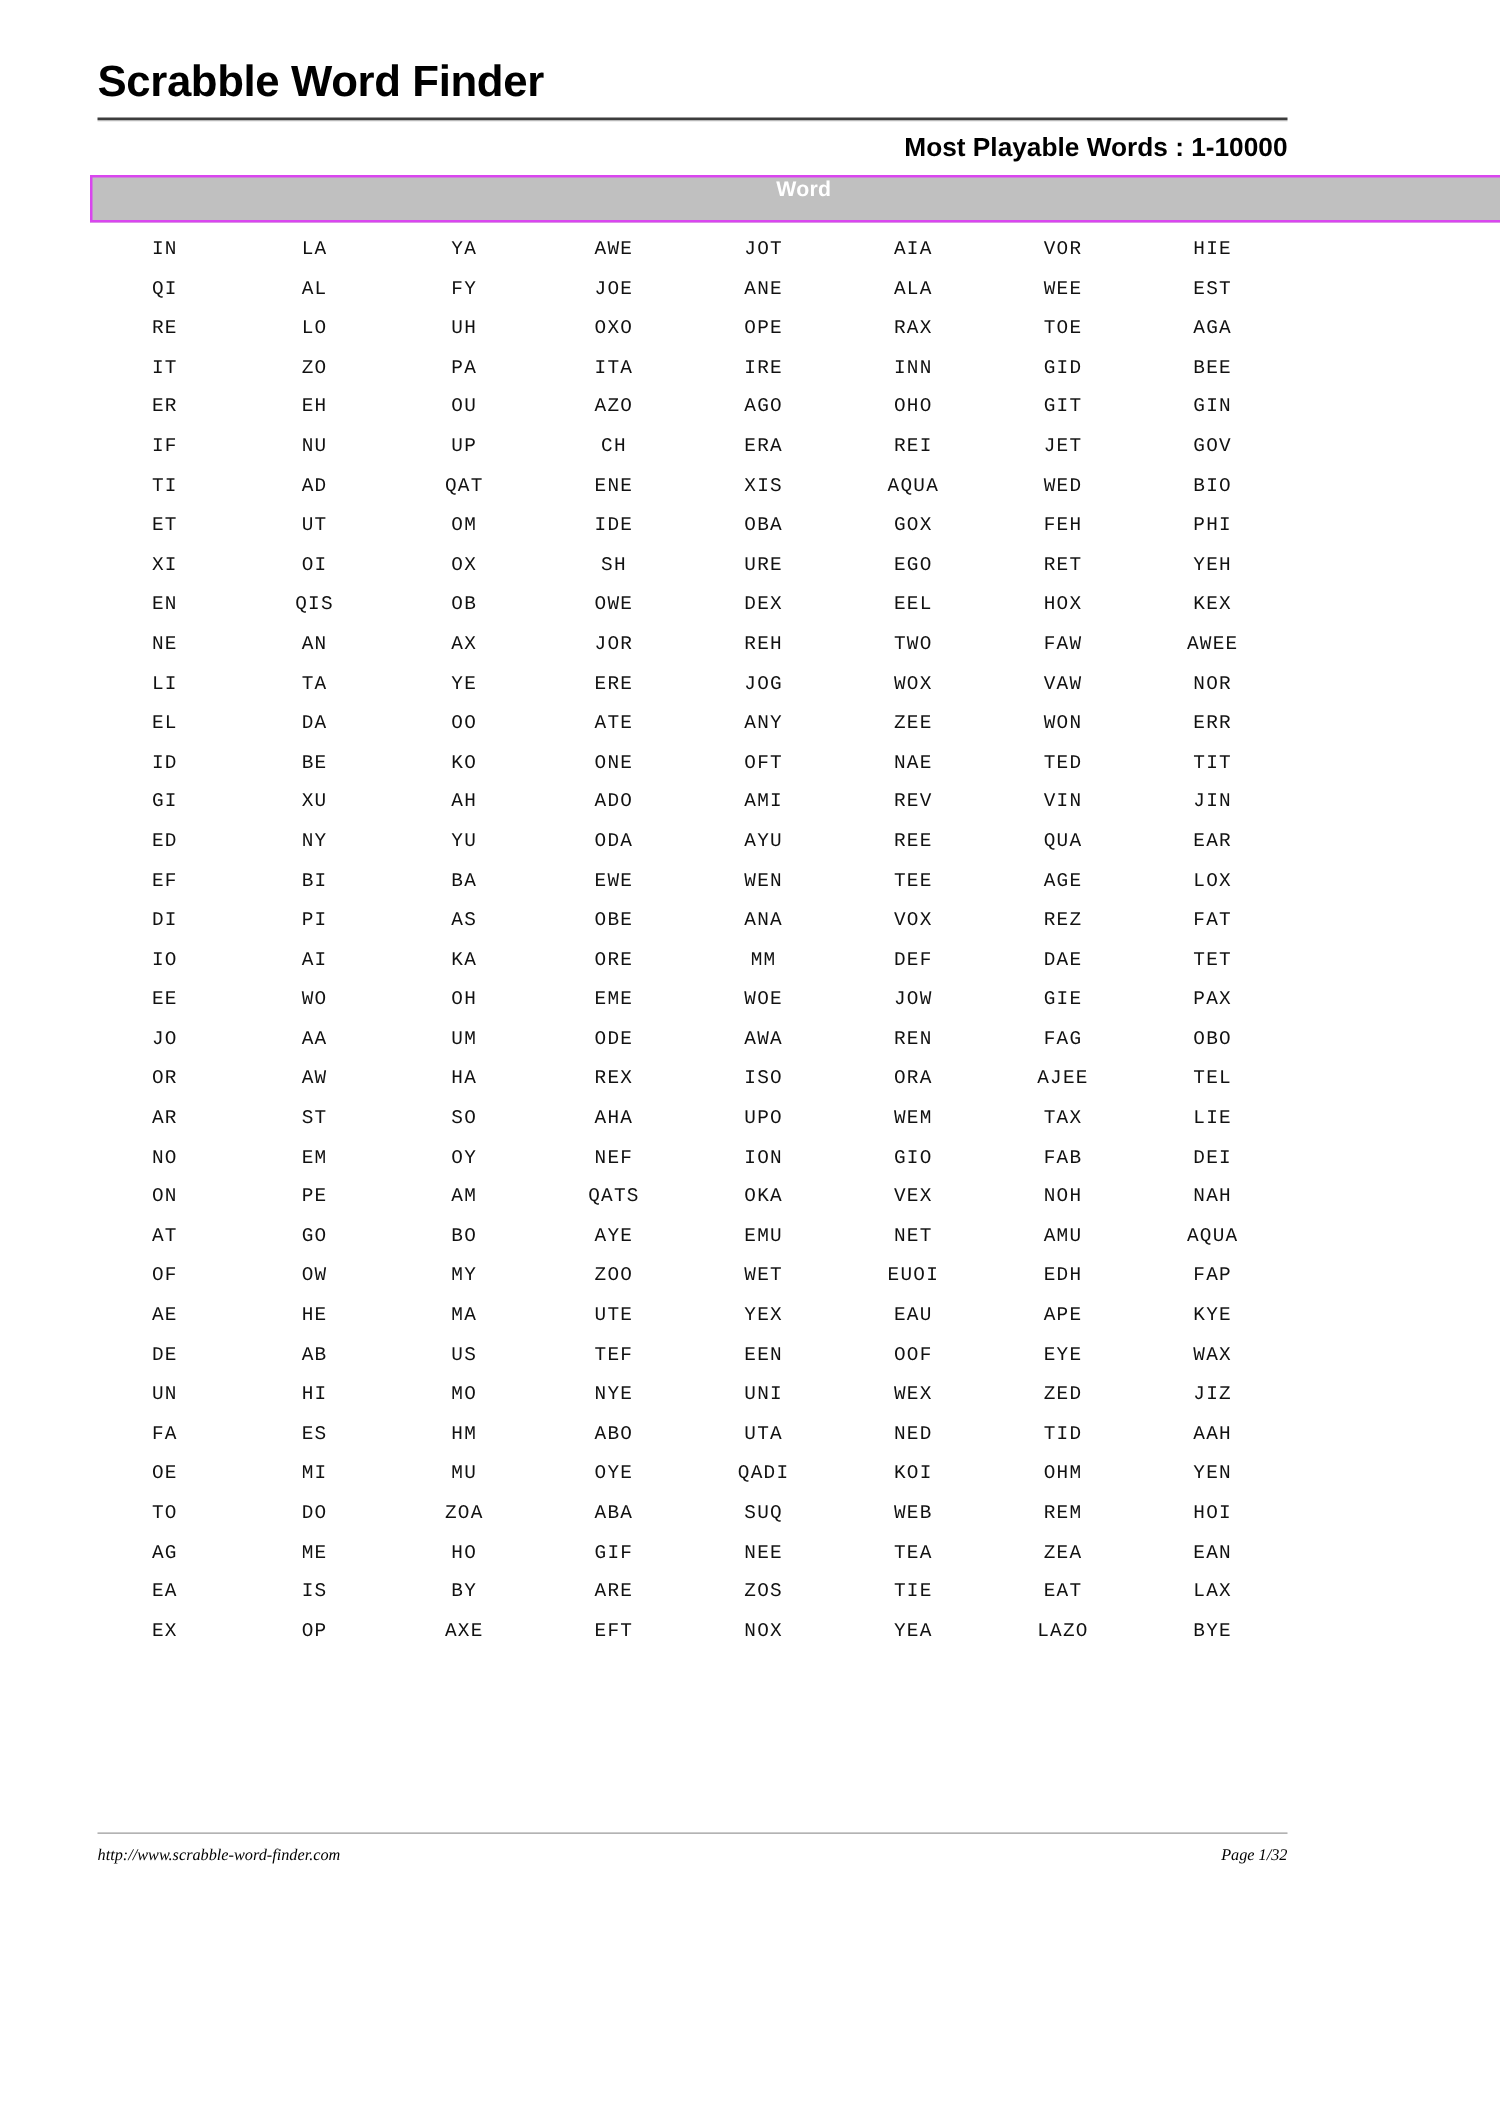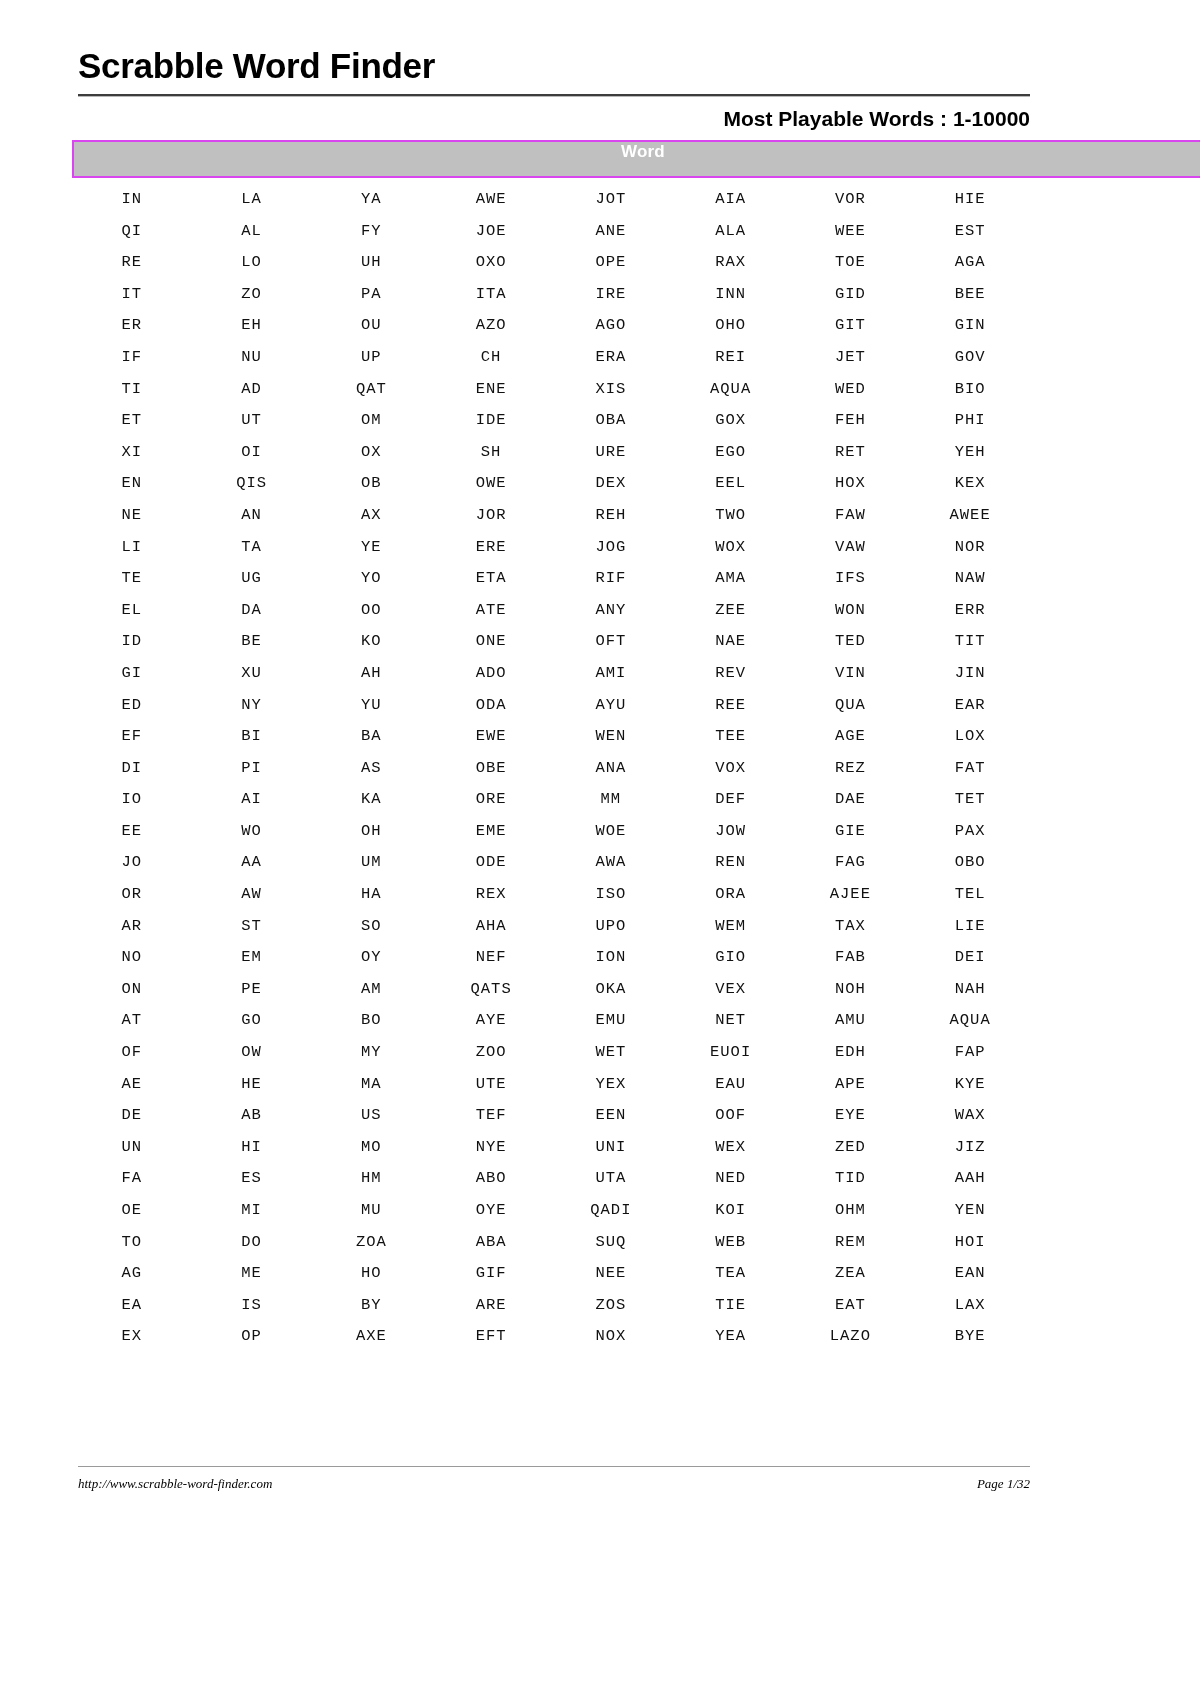--- a/index.html
+++ b/index.html
@@ -265,30 +265,20 @@
             <td>LI</td>
             <td>TA</td>
             <td>YE</td>
             <td>ERE</td>
             <td>JOG</td>
             <td>WOX</td>
             <td>VAW</td>
             <td>NOR</td>
           </tr>
           <tr>
-            <td>TE</td>
-            <td>UG</td>
-            <td>YO</td>
-            <td>ETA</td>
-            <td>RIF</td>
-            <td>AMA</td>
-            <td>IFS</td>
-            <td>NAW</td>
-          </tr>
-          <tr>
             <td>EL</td>
             <td>DA</td>
             <td>OO</td>
             <td>ATE</td>
             <td>ANY</td>
             <td>ZEE</td>
             <td>WON</td>
             <td>ERR</td>
           </tr>
           <tr>

